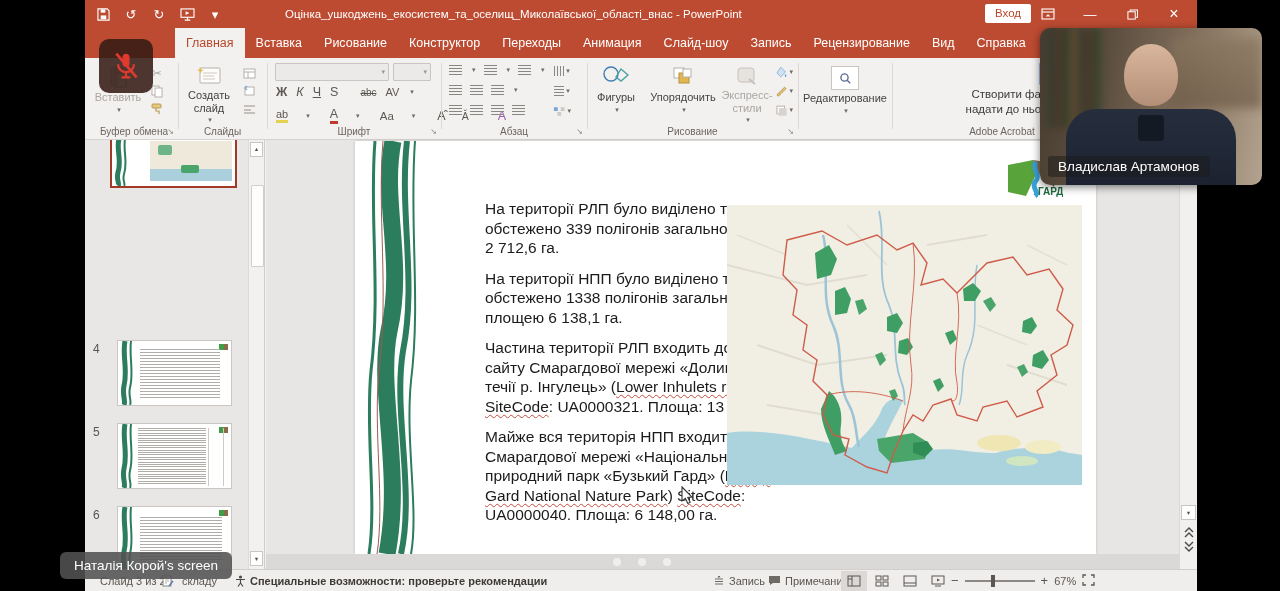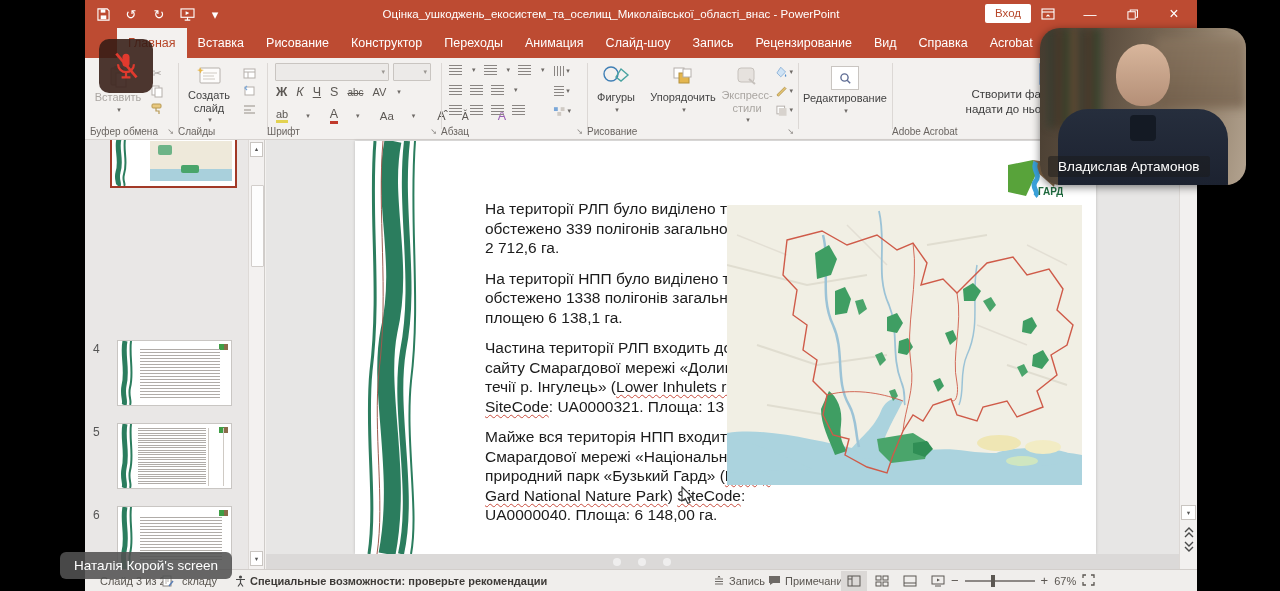--- a/index.html
+++ b/index.html
@@ -5,33 +5,33 @@
   html,body{margin:0;padding:0;}
   body{font-family:"Liberation Sans", sans-serif; background:#000;}
   .abs{position:absolute;}
   .stage{position:relative;width:1280px;height:591px;background:#000;overflow:hidden;}
   
   .screen{position:absolute;left:85px;top:0;width:1112px;height:591px;background:#f3f1ef;}
   
   .titlebar{position:absolute;left:0;top:0;width:100%;height:28px;background:var(--titlebar-red,#bd4b32);}
   .qat{position:absolute;left:10px;top:0;height:28px;display:flex;align-items:center;gap:12px;color:#fff;}
   .qat .qi{width:16px;height:16px;display:flex;align-items:center;justify-content:center;font-size:13px;color:#fff;}
-  .wtitle{position:absolute;left:200px;right:260px;top:0;height:28px;line-height:28px;text-align:center;color:#fff;font-size:11.5px;white-space:nowrap;overflow:hidden;}
+  .wtitle{position:absolute;left:200px;right:260px;top:0;height:28px;line-height:28px;color:#fff;font-size:11.5px;white-space:nowrap;overflow:hidden;}
   .signin{position:absolute;left:900px;top:4px;width:46px;height:19px;background:#fff;color:#b7472a;font-size:11.5px;text-align:center;line-height:19px;border-radius:2px;}
   .wctl{position:absolute;top:0;height:28px;width:30px;display:flex;align-items:center;justify-content:center;color:#fff;font-size:13px;}
   
-  .tabsrow{position:absolute;left:0;top:28px;width:100%;height:30px;background:var(--titlebar-red,#bd4b32);display:flex;align-items:stretch;padding-left:32px;box-sizing:border-box;}
+  .tabsrow{position:absolute;left:0;top:28px;width:100%;height:30px;background:var(--titlebar-red,#bd4b32);display:flex;align-items:stretch;padding-left:90px;box-sizing:border-box;}
   .tab{padding:0 11px;display:flex;align-items:center;color:#fff;font-size:12.5px;white-space:nowrap;}
   .tab.active{background:#f3f1ef;color:#b7472a;}
   .tab .bulb{margin-right:5px;display:inline-flex;}
   
   .ribbon{position:absolute;left:0;top:58px;width:100%;height:82px;background:#f3f1ef;border-bottom:1px solid #d6d2cf;box-sizing:border-box;}
   .grp{position:absolute;top:0;height:81px;}
   .gsep{position:absolute;top:5px;height:66px;border-left:1px solid #dcd8d5;}
-  .glabel{position:absolute;bottom:2px;left:0;width:100%;font-size:10px;color:#6a6561;white-space:nowrap;}
+  .glabel{position:absolute;bottom:2px;left:0;width:100%;text-align:center;font-size:10px;color:#6a6561;white-space:nowrap;}
   .launch{position:absolute;bottom:3px;right:4px;font-size:8px;color:#8a8682;}
   .bigbtn{position:absolute;display:flex;flex-direction:column;align-items:center;gap:2px;font-size:11px;color:#444;text-align:center;line-height:1.15;}
   .gray{color:#aaa6a2 !important;}
   .minicol{position:absolute;display:flex;flex-direction:column;gap:4px;}
   .mi{width:18px;height:14px;display:flex;align-items:center;justify-content:center;font-size:11px;color:#6e6a66;}
   .car{font-size:7px;color:#6e6a66;margin-left:2px;}
   .combo{position:absolute;height:18px;background:#eceae8;border:1px solid #c9c5c1;box-sizing:border-box;border-radius:1px;display:flex;align-items:center;justify-content:flex-end;padding-right:3px;font-size:7px;color:#9a9692;}
   .fbtn{font-size:12.5px;color:#5c5854;margin-right:9px;}
   .mli{display:inline-block;width:13px;height:10px;background:repeating-linear-gradient(to bottom,#8a8683 0,#8a8683 1px,transparent 1px,transparent 3px);}
   .mrow{position:absolute;display:flex;align-items:center;gap:8px;}
@@ -60,21 +60,21 @@
   .chev{position:absolute;left:2px;width:13px;height:12px;display:flex;align-items:center;justify-content:center;}
   
   .statusbar{position:absolute;left:0;top:569px;width:100%;height:22px;background:#f0eeec;border-top:1px solid #d2cecb;box-sizing:border-box;font-size:11px;color:#5b5752;}
   .sitem{position:absolute;top:0;height:21px;display:flex;align-items:center;gap:4px;white-space:nowrap;}
   .viewbtn{width:26px;height:20px;display:flex;align-items:center;justify-content:center;}
   .viewbtn.on{background:#dbd8d6;}
   .ztrack{width:70px;height:2px;background:#8c8885;position:relative;}
   .zknob{position:absolute;left:26px;top:-5px;width:4px;height:12px;background:#5b5752;}
   
   .mutebadge{position:absolute;left:99px;top:39px;width:54px;height:54px;border-radius:10px;background:rgba(52,27,21,.88);display:flex;align-items:center;justify-content:center;z-index:6;}
-  .webcam{position:absolute;left:1040px;top:28px;width:206px;height:157px;border-radius:20px;overflow:hidden;z-index:6;background:linear-gradient(100deg,#473c30 0%,#5d4f40 30%,#7b6a57 58%,#9b8a75 82%,#b3a390 100%);box-shadow:0 2px 8px rgba(0,0,0,.5);}
+  .webcam{position:absolute;left:1040px;top:28px;width:222px;height:157px;border-radius:10px;overflow:hidden;z-index:6;background:linear-gradient(100deg,#473c30 0%,#5d4f40 30%,#7b6a57 58%,#9b8a75 82%,#b3a390 100%);box-shadow:0 2px 8px rgba(0,0,0,.5);}
   .books{position:absolute;left:8px;top:0;width:52px;height:100px;background:repeating-linear-gradient(90deg,#2e3b2e 0 8px,#5a3326 8px 14px,#274028 14px 22px,#6b4a33 22px 30px);filter:blur(4px);opacity:.8;}
   .shelf{position:absolute;right:0;top:10px;width:90px;height:70px;background:linear-gradient(180deg,#8a7660,#6e5a46);filter:blur(5px);opacity:.7;}
   .head{position:absolute;left:50%;top:16px;transform:translateX(-50%);width:54px;height:62px;border-radius:50% 50% 46% 46%;background:linear-gradient(180deg,#d8b69c,#b48f77);}
   .torso{position:absolute;left:50%;bottom:0;transform:translateX(-50%);width:170px;height:76px;border-radius:30px 30px 0 0;background:linear-gradient(180deg,#262e3d,#1c2230);}
   .collar{position:absolute;left:50%;bottom:44px;transform:translateX(-50%);width:26px;height:26px;background:#141a24;border-radius:4px;}
   .vname{position:absolute;left:8px;bottom:8px;background:rgba(25,25,25,.5);color:#fff;font-size:13.5px;padding:3px 10px;border-radius:3px;}
   .sharepill{position:absolute;left:60px;top:552px;height:27px;line-height:27px;padding:0 14px;background:rgba(82,82,82,.88);color:#fff;font-size:13.5px;border-radius:6px;z-index:7;white-space:nowrap;}
   .cursor{position:absolute;left:681px;top:486px;z-index:8;}
 </style>
 </head>
@@ -217,21 +217,21 @@
             <span>▾</span>
           </div>
         <div class="combo" style="left:126px;top:5px;width:38px;">
             <span>▾</span>
           </div>
         <div class="mrow" style="left:9px;top:27px;gap:0;">
           <span class="fbtn" style="font-weight:bold;">Ж</span>
           <span class="fbtn" style="font-style:italic;">К</span>
           <span class="fbtn" style="text-decoration:underline;">Ч</span>
           <span class="fbtn">S</span>
-          <span class="fbtn" style="text-decoration:line-through;font-size:10px;">abc</span>
+          <span class="fbtn" style="text-decoration:line-through;font-size:10px;margin-left:13px;">abc</span>
           <span class="fbtn" style="font-size:11px;">AV</span>
           <span class="car">▾</span>
         </div>
         <div class="mrow" style="left:9px;top:49px;gap:14px;">
           <span class="fbtn" style="border-bottom:3px solid #e3d250;margin-right:2px;font-size:11px;">ab</span>
           <span class="car">▾</span>
           <span class="fbtn" style="border-bottom:3px solid #c0392b;margin:0 2px 0 6px;">А</span>
           <span class="car">▾</span>
           <span class="fbtn" style="margin:0 2px 0 6px;font-size:11.5px;">Аа</span>
           <span class="car">▾</span>

